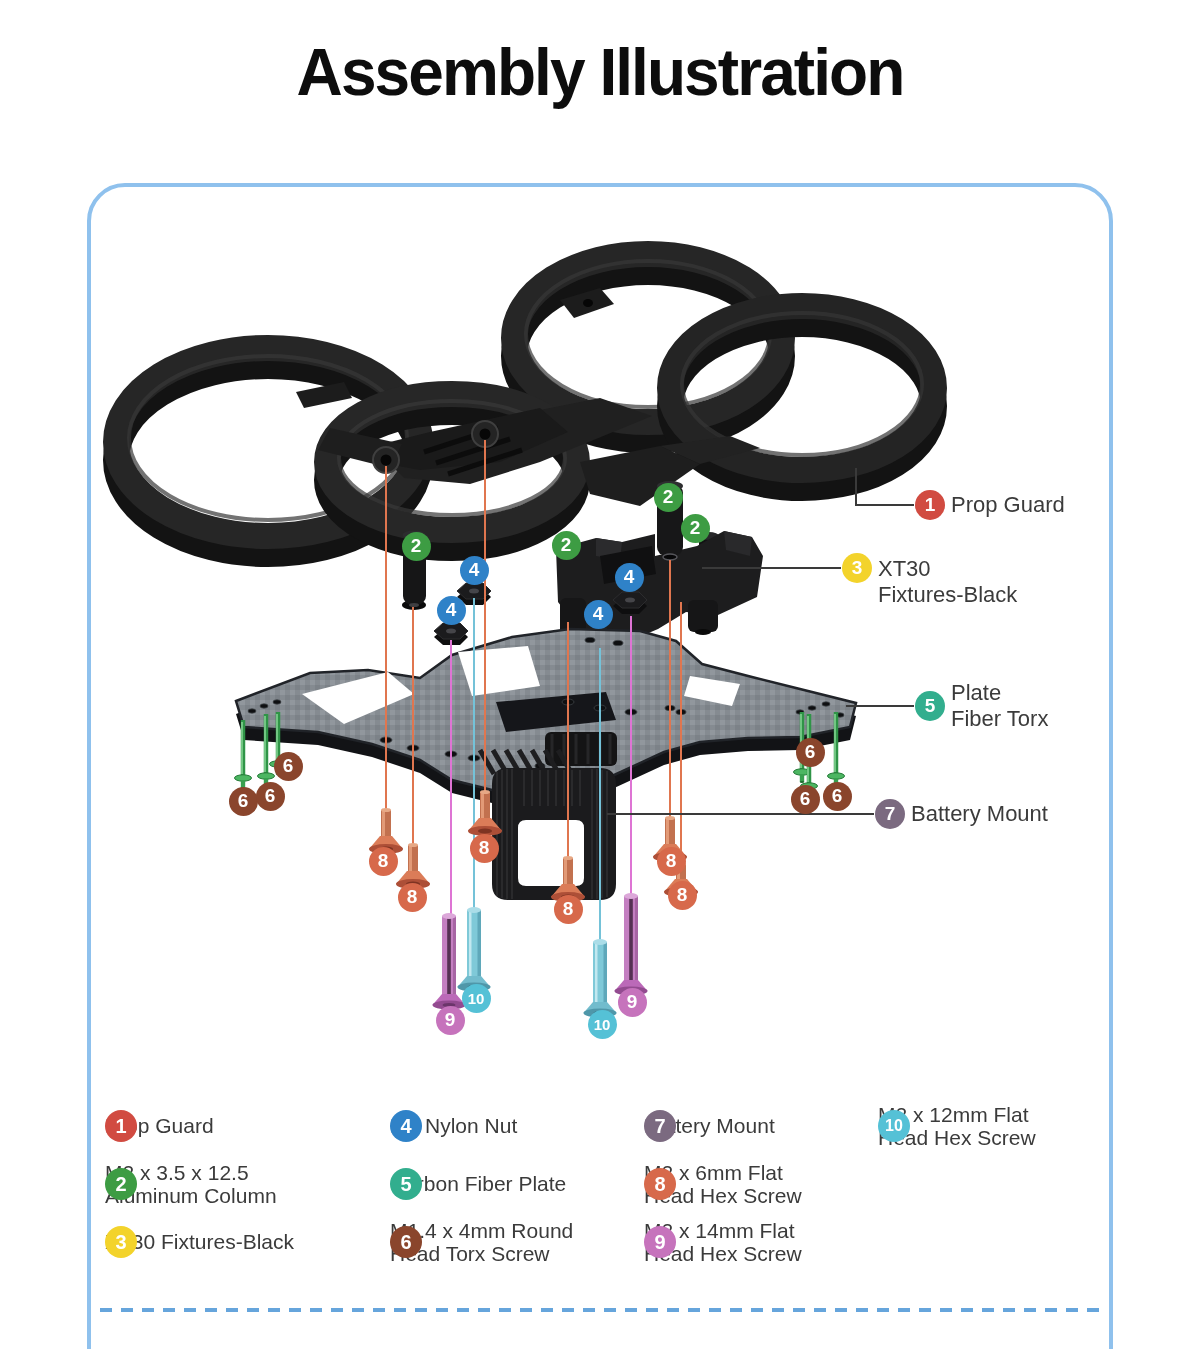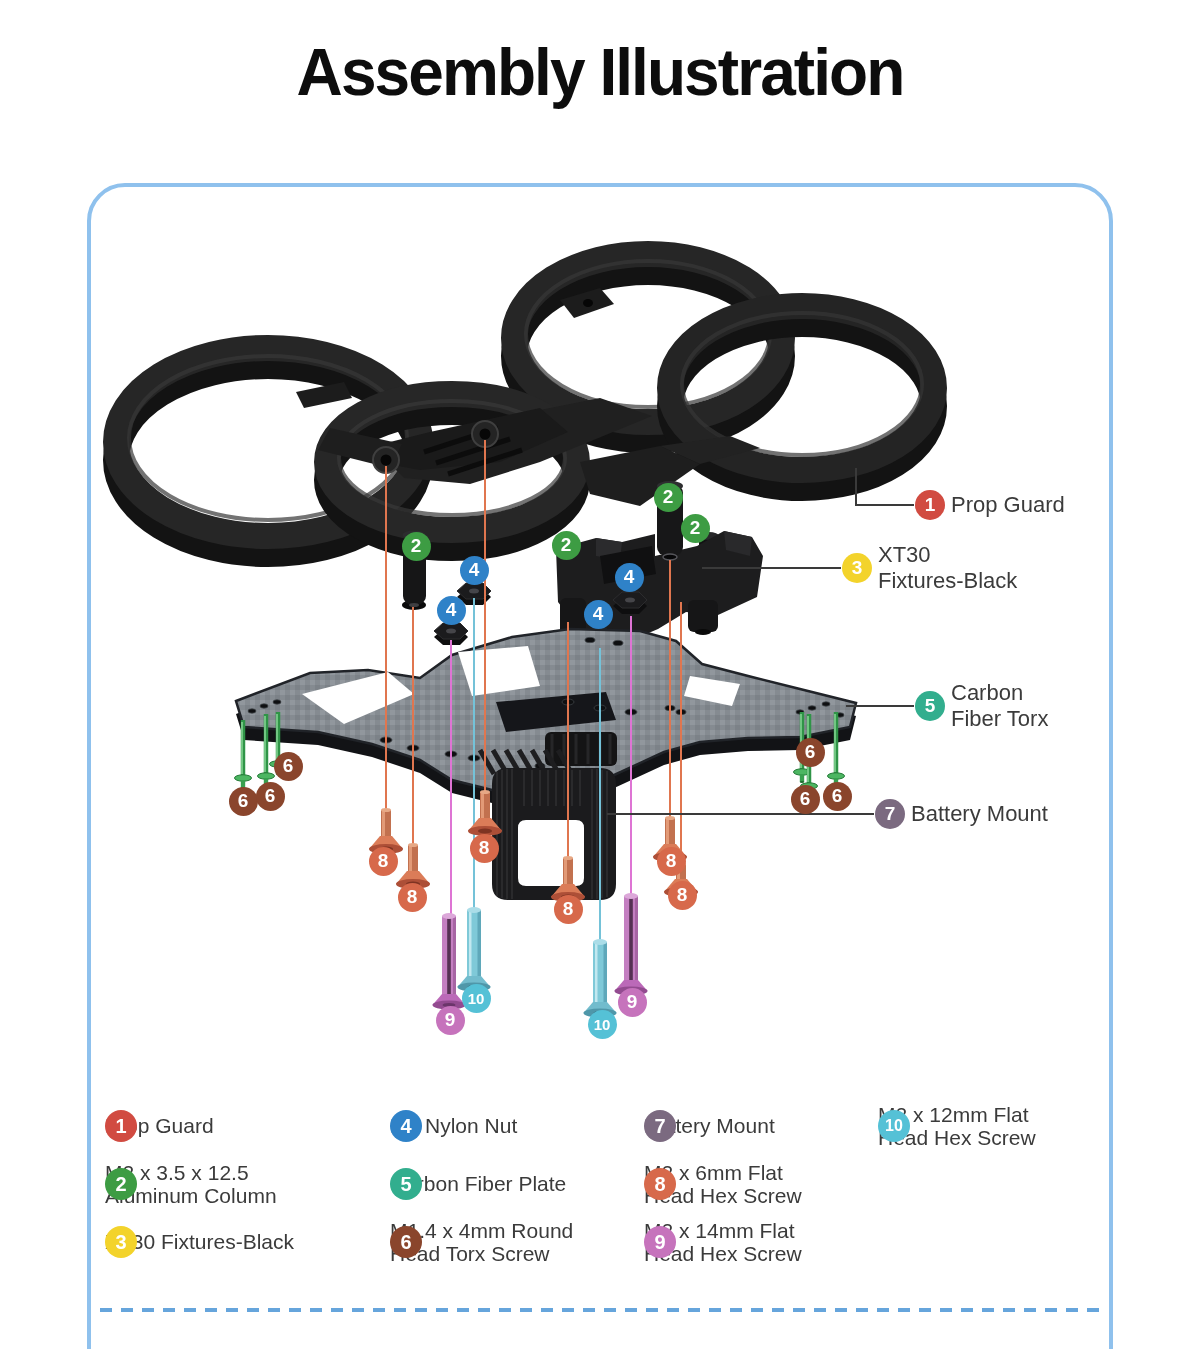--- a/index.html
+++ b/index.html
@@ -413,27 +413,27 @@
       <div class="badge marker" style="background: rgb(198, 115, 188); position: absolute; left: 617.5px; top: 987.5px;">9</div>
       <div class="badge marker two-digit" style="background: rgb(85, 193, 214); position: absolute; left: 461.5px; top: 983.5px;">10</div>
       <div class="badge marker two-digit" style="background: rgb(85, 193, 214); position: absolute; left: 587.5px; top: 1009.5px;">10</div>
     </div>
   <div id="callouts">
       <div class="badge callout-badge" style="background: rgb(209, 75, 65); position: absolute; left: 915px; top: 490px;">1</div>
       <div class="callout-label" style="left: 951px; top: 492px;">
         <div>Prop Guard</div>
       </div>
       <div class="badge callout-badge" style="background: rgb(243, 211, 43); position: absolute; left: 842px; top: 553px;">3</div>
-      <div class="callout-label" style="left: 878px; top: 542px;">
+      <div class="callout-label" style="left: 878px; top: 556px;">
         <div>XT30</div>
         <div>Fixtures-Black</div>
       </div>
       <div class="badge callout-badge" style="background: rgb(50, 174, 142); position: absolute; left: 915px; top: 691px;">5</div>
       <div class="callout-label" style="left: 951px; top: 680px;">
-        <div>Carbon</div>
+        <div>Plate</div>
         <div>Fiber Torx</div>
       </div>
       <div class="badge callout-badge" style="background: rgb(123, 106, 128); position: absolute; left: 875px; top: 799px;">7</div>
       <div class="callout-label" style="left: 911px; top: 801px;">
         <div>Battery Mount</div>
       </div>
     </div>
   <div id="legend">
       <div class="legend-item" style="left: 105px; top: 1102px;">
         <div class="badge legend-badge" style="background: rgb(209, 75, 65);">1</div>

